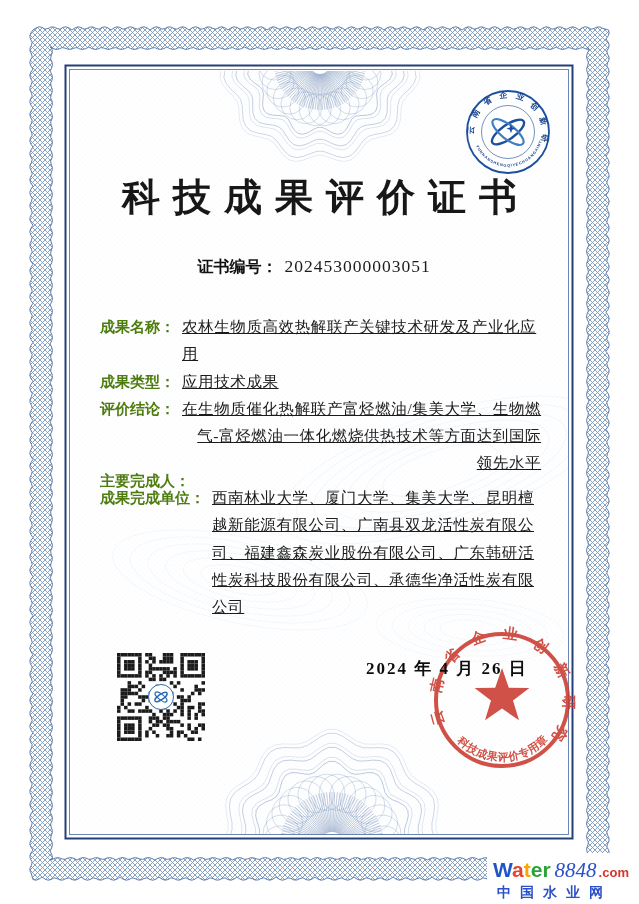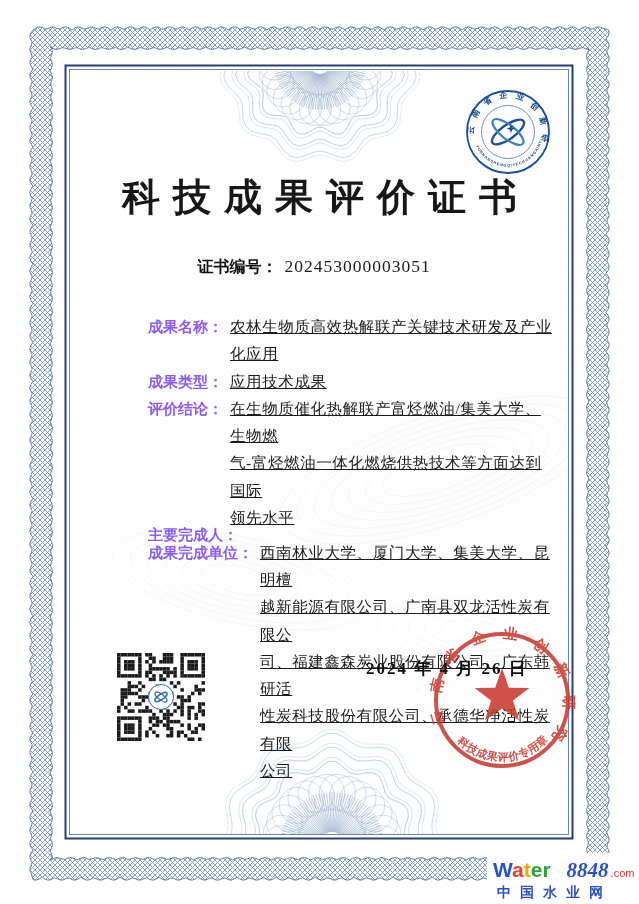--- a/index.html
+++ b/index.html
@@ -10,42 +10,42 @@
   .title{position:absolute;top:172px;left:0;right:0;text-align:center;z-index:2;
          font-size:38px;font-weight:bold;letter-spacing:13px;padding-left:13px;
          color:#171717;font-family:"Liberation Serif", serif;}
   .certno{position:absolute;top:256px;left:0;right:11px;text-align:center;z-index:2;}
   .certno-label{font-family:"Liberation Sans", sans-serif;font-weight:bold;
                 font-size:16px;color:#101010;}
   .certno-value{font-family:"Liberation Serif", serif;font-size:17.5px;
                 color:#1c1c1c;margin-left:7px;letter-spacing:1px;}
   .fields{position:absolute;left:100px;top:313px;width:452px;z-index:2;}
   .field{display:flex;align-items:flex-start;}
-  .field:nth-child(3),.field:nth-child(4){margin-bottom:-10px;}
+  .field:nth-child(3),.field:nth-child(4){margin-bottom:-10px;text-align:right;}
   .field-label{font-family:"Liberation Sans", sans-serif;font-weight:bold;
                font-size:15px;line-height:27.3px;white-space:nowrap;
-               color:#8b5cf6;margin-right:7px;margin-left:48px;}
+               color:#4d7c0f;margin-right:7px;}
   .field-lines{font-family:"Liberation Serif", serif;font-size:15.5px;
                line-height:27.3px;color:#1b1b1b;letter-spacing:.6px;text-decoration:underline;}
   .date{position:absolute;left:366px;top:657px;z-index:4;font-weight:bold;
         font-size:17px;letter-spacing:2px;color:#0d0d0d;
         font-family:"Liberation Serif", serif;}
   .qr{position:absolute;left:117px;top:653px;width:88px;height:88px;z-index:2;}
   .qr-logo{position:absolute;left:31px;top:31px;width:26px;height:26px;
            background:#ffffff;border-radius:50%;border:1.5px solid #2a6ab5;
            box-sizing:border-box;display:flex;align-items:center;justify-content:center;}
   .emblem{position:absolute;left:463px;top:87px;width:90px;height:90px;z-index:2;}
   .seal{position:absolute;left:412px;top:610px;width:180px;height:180px;z-index:3;opacity:.88;}
   .footer{position:absolute;left:487px;top:853px;width:152px;height:51px;
           background:#ffffff;z-index:5;padding-top:5px;box-sizing:border-box;}
   .footer-line1{display:flex;align-items:baseline;padding-left:6px;}
   .logo-word{font-family:"Liberation Sans", sans-serif;font-weight:bold;font-size:21px;}
-  .logo-number{font-family:"Liberation Serif", serif;font-style:italic;font-weight:bold;
-               font-size:21px;margin-left:16px;}
-  .logo-tld{font-family:"Liberation Sans", sans-serif;font-weight:normal;font-size:11px;margin-left:2px;}
+  .logo-number{font-family:"Liberation Serif", serif;font-style:italic;font-weight:normal;
+               font-size:21px;margin-left:4px;}
+  .logo-tld{font-family:"Liberation Sans", sans-serif;font-weight:bold;font-size:13px;margin-left:2px;}
   .footer-line2{font-family:"Liberation Sans", sans-serif;font-weight:bold;font-size:14px;
                 letter-spacing:9px;padding-left:10px;margin-top:1px;}
 </style>
 </head>
 <body>
 
 <div class="page">
 
   <svg id="deco" class="layer" width="639" height="904" viewBox="0 0 639 904">
     <defs>

